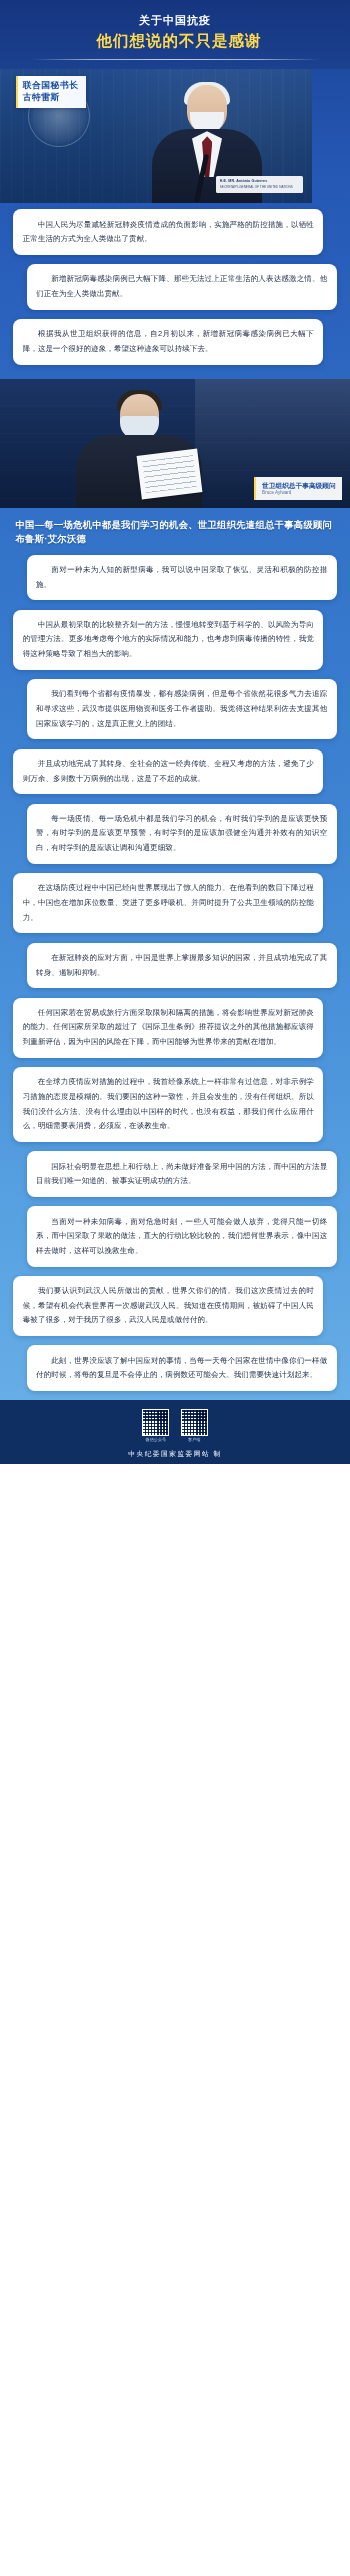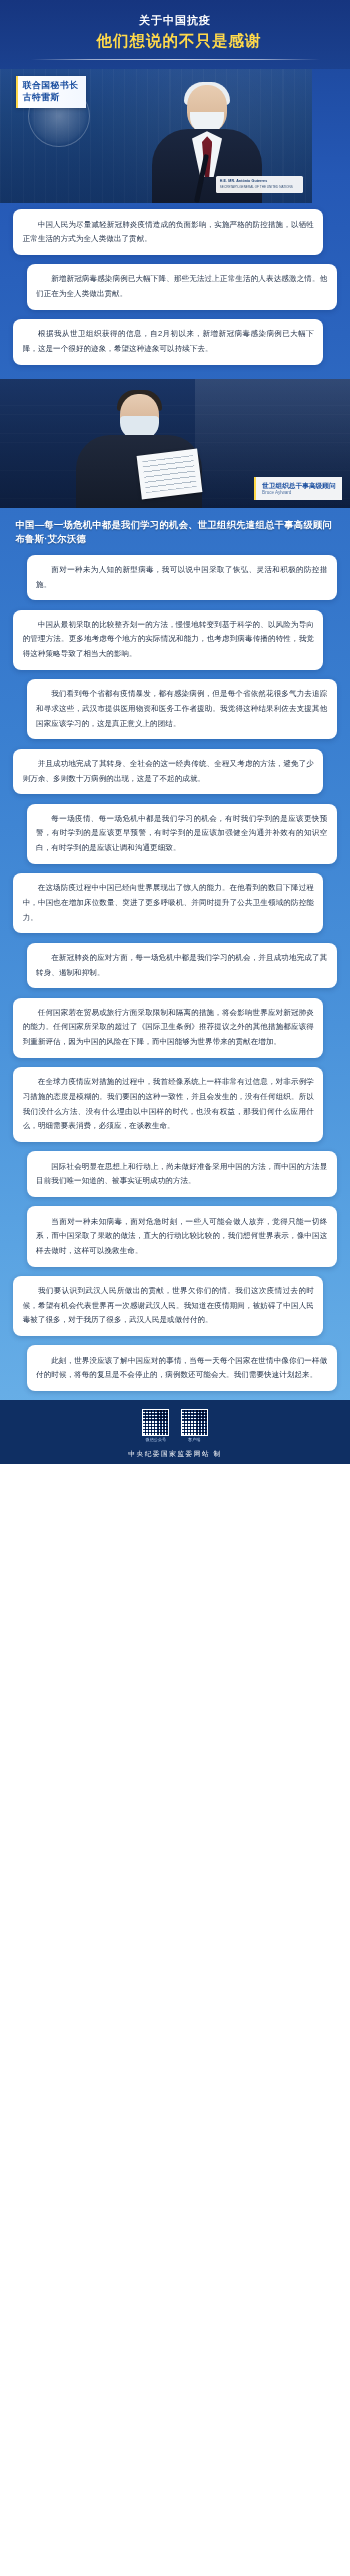--- a/index.html
+++ b/index.html
@@ -430,21 +430,21 @@
 
     <div class="sec2-title">中国—每一场危机中都是我们学习的机会、世卫组织先遣组总干事高级顾问布鲁斯·艾尔沃德</div>
 
     <div class="cards">
       <div class="card right"><span class="indent"></span><span>面对一种未为人知的新型病毒，我可以说中国采取了恢弘、灵活和积极的防控措施。</span></div>
       <div class="card left"><span class="indent"></span><span>中国从最初采取的比较整齐划一的方法，慢慢地转变到基于科学的、以风险为导向的管理方法。更多地考虑每个地方的实际情况和能力，也考虑到病毒传播的特性，我觉得这种策略导致了相当大的影响。</span></div>
       <div class="card right"><span class="indent"></span><span>我们看到每个省都有疫情暴发，都有感染病例，但是每个省依然花很多气力去追踪和寻求这些，武汉市提供医用物资和医务工作者援助。我觉得这种结果利佐去支援其他国家应该学习的，这是真正意义上的团结。</span></div>
       <div class="card left"><span class="indent"></span><span>并且成功地完成了其转身、全社会的这一经典传统、全程又考虑的方法，避免了少则万余、多则数十万病例的出现，这是了不起的成就。</span></div>
       <div class="card right"><span class="indent"></span><span>每一场疫情、每一场危机中都是我们学习的机会，有时我们学到的是应该更快预警，有时学到的是应该更早预警，有时学到的是应该加强健全沟通并补效有的知识空白，有时学到的是应该让调和沟通更细致。</span></div>
       <div class="card left"><span class="indent"></span><span>在这场防疫过程中中国已经向世界展现出了惊人的能力。在他看到的数目下降过程中，中国也在增加床位数量、突进了更多呼吸机、并同时提升了公共卫生领域的防控能力。</span></div>
-      <div class="card right"><span class="indent"></span><span>在新冠肺炎的应对方面，每一场危机中都是我们学习的机会，并且成功地完成了其转身、遏制和抑制。</span></div>
+      <div class="card right"><span class="indent"></span><span>在新冠肺炎的应对方面，中国是世界上掌握最多知识的国家，并且成功地完成了其转身、遏制和抑制。</span></div>
       <div class="card left"><span class="indent"></span><span>任何国家若在贸易或旅行方面采取限制和隔离的措施，将会影响世界应对新冠肺炎的能力。任何国家所采取的超过了《国际卫生条例》推荐提议之外的其他措施都应该得到重新评估，因为中国的风险在下降，而中国能够为世界带来的贡献在增加。</span></div>
       <div class="card left"><span class="indent"></span><span>在全球力疫情应对措施的过程中，我首经像系统上一样非常有过信息，对非示例学习措施的态度是模糊的。我们要国的这种一致性，并且会发生的，没有任何组织。所以我们没什么方法、没有什么理由以中国样的时代，也没有权益，那我们何什么应用什么，明细需要表消费，必须应，在谈教生命。</span></div>
       <div class="card right"><span class="indent"></span><span>国际社会明显在思想上和行动上，尚未做好准备采用中国的方法，而中国的方法显目前我们唯一知道的、被事实证明成功的方法。</span></div>
       <div class="card right"><span class="indent"></span><span>当面对一种未知病毒，面对危急时刻，一些人可能会做人放弃，觉得只能一切终系，而中国采取了果敢的做法，直大的行动比较比较的，我们想何世界表示，像中国这样去做时，这样可以挽救生命。</span></div>
       <div class="card left"><span class="indent"></span><span>我们要认识到武汉人民所做出的贡献，世界欠你们的情。我们这次疫情过去的时候，希望有机会代表世界再一次感谢武汉人民。我知道在疫情期间，被妨碍了中国人民毒被了很多，对于我历了很多，武汉人民是或做付付的。</span></div>
       <div class="card right"><span class="indent"></span><span>此刻，世界没应该了解中国应对的事情，当每一天每个国家在世情中像你们一样做付的时候，将每的复旦是不会停止的，病例数还可能会大。我们需要快速计划起来。</span></div>
     </div>
   </div>
 
   <div class="footer">

